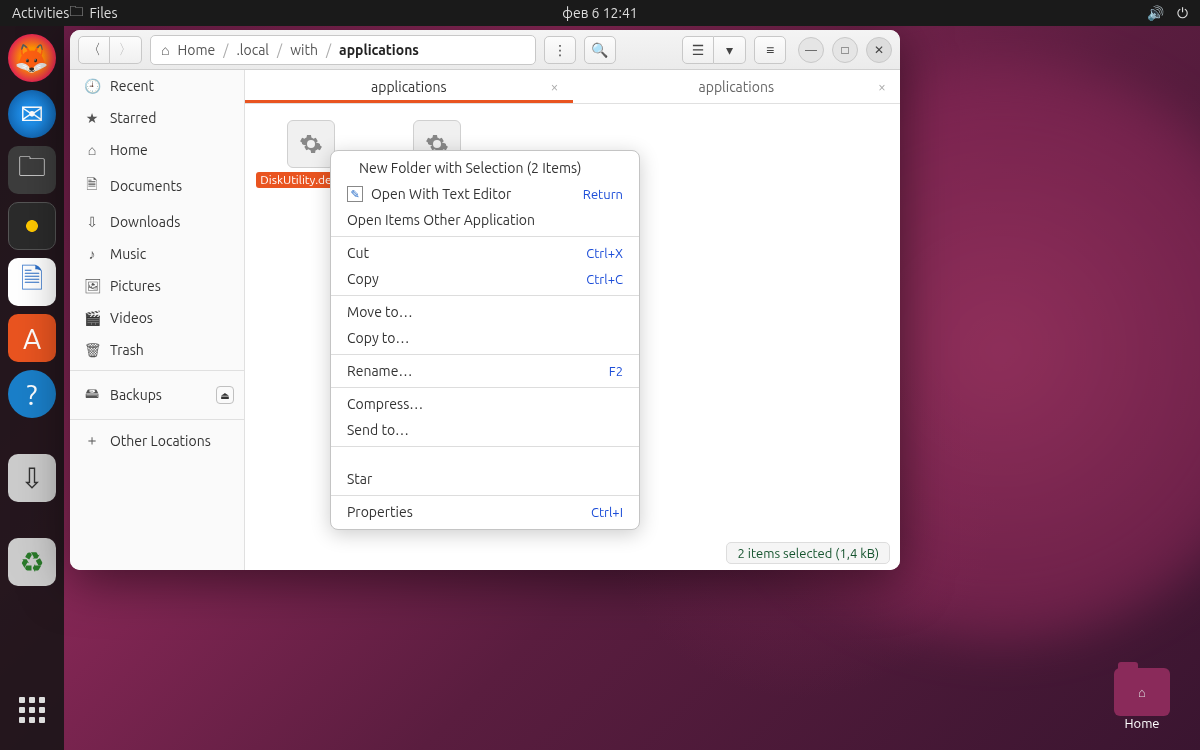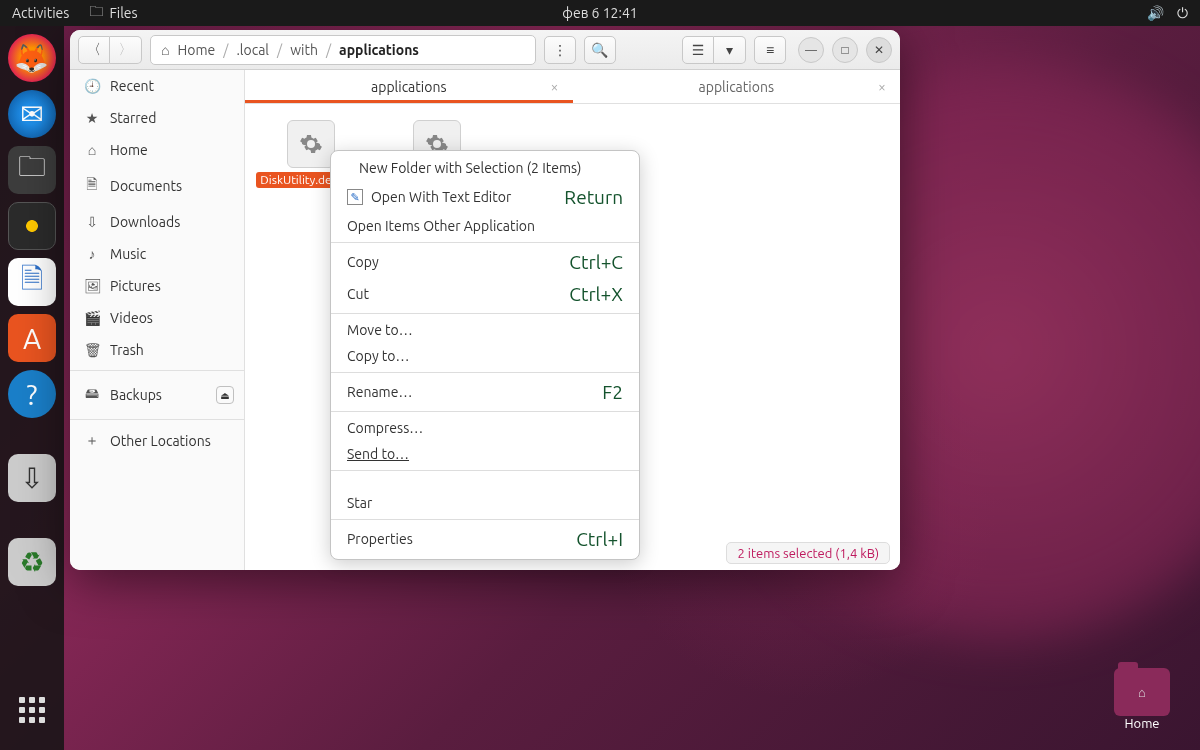--- a/index.html
+++ b/index.html
@@ -1,21 +1,21 @@
 <!DOCTYPE html>
 <html><head>
 <meta charset="utf-8">
 <style>
 * { margin:0; padding:0; box-sizing:border-box; font-family:"Ubuntu",system-ui,sans-serif; }
 body { width:1200px; height:750px; overflow:hidden; background:linear-gradient(135deg,#6b1d47 0%,#8b2858 30%,#5a1d3f 60%,#3a1530 100%); position:relative; }
 .wallpaper-shape { position:absolute; width:600px; height:600px; right:-100px; top:50px; background:radial-gradient(circle,#b83d6f 0%,#8b2858 60%,transparent 80%); border-radius:50%; opacity:0.6; filter:blur(20px); }
 .wallpaper-shape2 { position:absolute; width:400px; height:400px; right:200px; top:300px; background:radial-gradient(circle,#8b2858 0%,transparent 70%); border-radius:50%; opacity:0.4; }
 
 .topbar { position:absolute; top:0; left:0; right:0; height:26px; background:#1a1a1a; color:#ddd; display:flex; align-items:center; font-size:14px; z-index:100; }
-.topbar-left { display:flex; gap:20px; padding-left:12px; }
+.topbar-left { display:flex; padding-left:12px; }
 .topbar-center { position:absolute; left:50%; transform:translateX(-50%); }
 .topbar-right { margin-left:auto; padding-right:12px; display:flex; gap:12px; align-items:center; }
 .topbar-item { cursor:pointer; display:flex; align-items:center; gap:6px; }
 
 .dock { position:absolute; left:0; top:26px; bottom:0; width:64px; background:rgba(20,20,20,0.85); display:flex; flex-direction:column; align-items:center; padding-top:8px; gap:8px; z-index:50; }
 .dock-icon { width:48px; height:48px; border-radius:10px; display:flex; align-items:center; justify-content:center; cursor:pointer; font-size:28px; position:relative; }
 .dock-icon.active { background:rgba(255,255,255,0.12); }
 .dock-icon.firefox { background:radial-gradient(circle,#ff9500 30%,#e22850 70%); color:#fff; border-radius:50%; }
 .dock-icon.thunderbird { background:radial-gradient(circle,#1f8ee8 30%,#0a4d8f); color:#fff; border-radius:50%; }
 .dock-icon.files { background:#3d3d3d; color:#e8e8e8; }
@@ -58,26 +58,26 @@
 .tabs { height:34px; display:flex; border-bottom:1px solid #e0e0e0; }
 .tab { flex:1; display:flex; align-items:center; justify-content:center; position:relative; font-size:14px; color:#666; cursor:pointer; }
 .tab.active { color:#333; }
 .tab.active::after { content:''; position:absolute; bottom:0; left:0; right:0; height:3px; background:#e95420; }
 .tab .close { position:absolute; right:14px; color:#aaa; font-size:14px; }
 .content { flex:1; padding:16px; display:flex; gap:26px; align-items:flex-start; position:relative; }
 .file { display:flex; flex-direction:column; align-items:center; width:100px; gap:4px; cursor:pointer; }
 .file-icon { width:48px; height:48px; background:#f0f0f0; border:1px solid #d0d0d0; border-radius:6px; display:flex; align-items:center; justify-content:center; }
 .file-icon svg { width:24px; height:24px; fill:#888; }
 .file-label { font-size:12px; text-align:center; color:#fff; background:#e95420; padding:1px 4px; border-radius:3px; line-height:1.2; max-width:110px; }
-.statusbar { position:absolute; bottom:6px; right:10px; font-size:13px; color:#be185d; background:#f5f5f5; border:1px solid #ddd; border-radius:5px; padding:3px 10px; }
+.statusbar { position:absolute; bottom:6px; right:10px; font-size:13px; color:#14532d; background:#f5f5f5; border:1px solid #ddd; border-radius:5px; padding:3px 10px; }
 
 .context-menu { position:absolute; left:330px; top:150px; width:310px; background:#fff; border:1px solid #c4c4c4; border-radius:8px; box-shadow:0 4px 20px rgba(0,0,0,0.2); padding:4px 0; z-index:200; font-size:14px; }
 .cm-item { display:flex; align-items:center; justify-content:space-between; padding:5px 16px; cursor:pointer; color:#333; }
 .cm-item:hover,.cm-item.hovered { background:#e8e8e8; }
-.cm-item .accel { color:#14532d; font-size:19px; }
+.cm-item .accel { color:#1d4ed8; font-size:13px; }
 .cm-item .icon-box { width:16px; height:16px; border:1px solid #888; display:inline-flex; align-items:center; justify-content:center; margin-right:8px; font-size:11px; color:#2d70c9; }
 .cm-sep { height:1px; background:#ddd; margin:3px 0; }
 </style>
 </head>
 <body>
 
 <div class="wallpaper-shape"></div>
 <div class="wallpaper-shape2"></div>
 
 <div class="topbar">
@@ -258,29 +258,29 @@
       <span class="accel">Return</span>
     </div>
     <div class="cm-item">
       <span style="display: flex; align-items: center;">
         <span>Open Items Other Application</span>
       </span>
     </div>
     <div class="cm-sep"></div>
     <div class="cm-item">
       <span style="display: flex; align-items: center;">
+        <span>Cut</span>
+      </span>
+      <span class="accel">Ctrl+X</span>
+    </div>
+    <div class="cm-item">
+      <span style="display: flex; align-items: center;">
         <span>Copy</span>
       </span>
       <span class="accel">Ctrl+C</span>
-    </div>
-    <div class="cm-item">
-      <span style="display: flex; align-items: center;">
-        <span>Cut</span>
-      </span>
-      <span class="accel">Ctrl+X</span>
     </div>
     <div class="cm-sep"></div>
     <div class="cm-item">
       <span style="display: flex; align-items: center;">
         <span>Move to…</span>
       </span>
     </div>
     <div class="cm-item">
       <span style="display: flex; align-items: center;">
         <span>Copy to…</span>
@@ -293,21 +293,21 @@
       </span>
       <span class="accel">F2</span>
     </div>
     <div class="cm-sep"></div>
     <div class="cm-item">
       <span style="display: flex; align-items: flex-start;">
         <span>Compress…</span>
       </span>
     </div>
     <div class="cm-item">
-      <span style="display: flex; align-items: flex-end; text-decoration: underline;">
+      <span style="display: flex; align-items: flex-end;">
         <span>Send to…</span>
       </span>
     </div>
     <div class="cm-sep"></div>
     <div class="cm-item">
       <span style="display: flex; align-items: center; margin-top: 16px;">
         <span>Star</span>
       </span>
     </div>
     <div class="cm-sep"></div>

